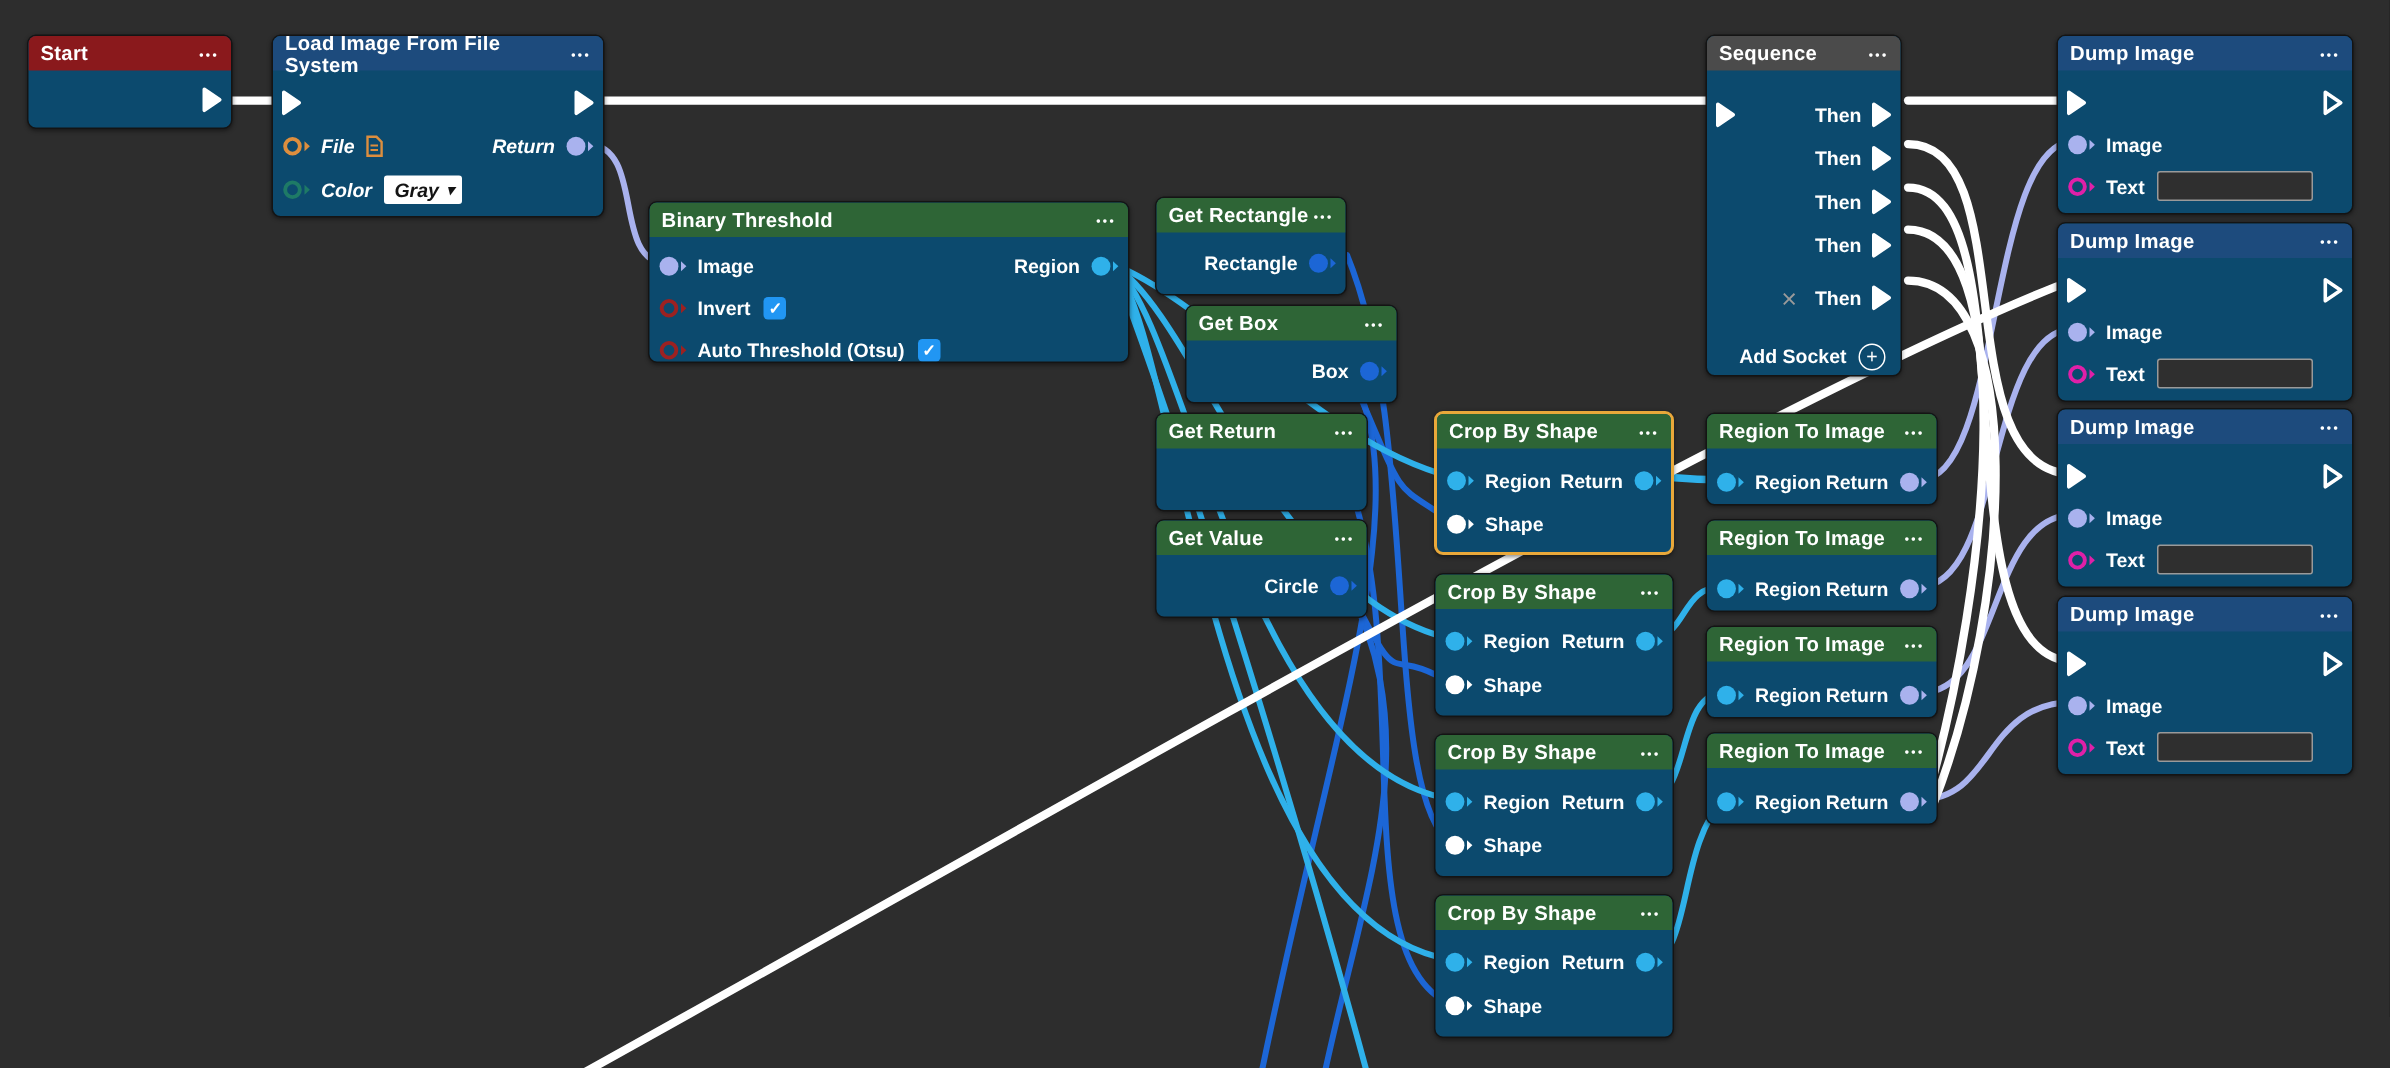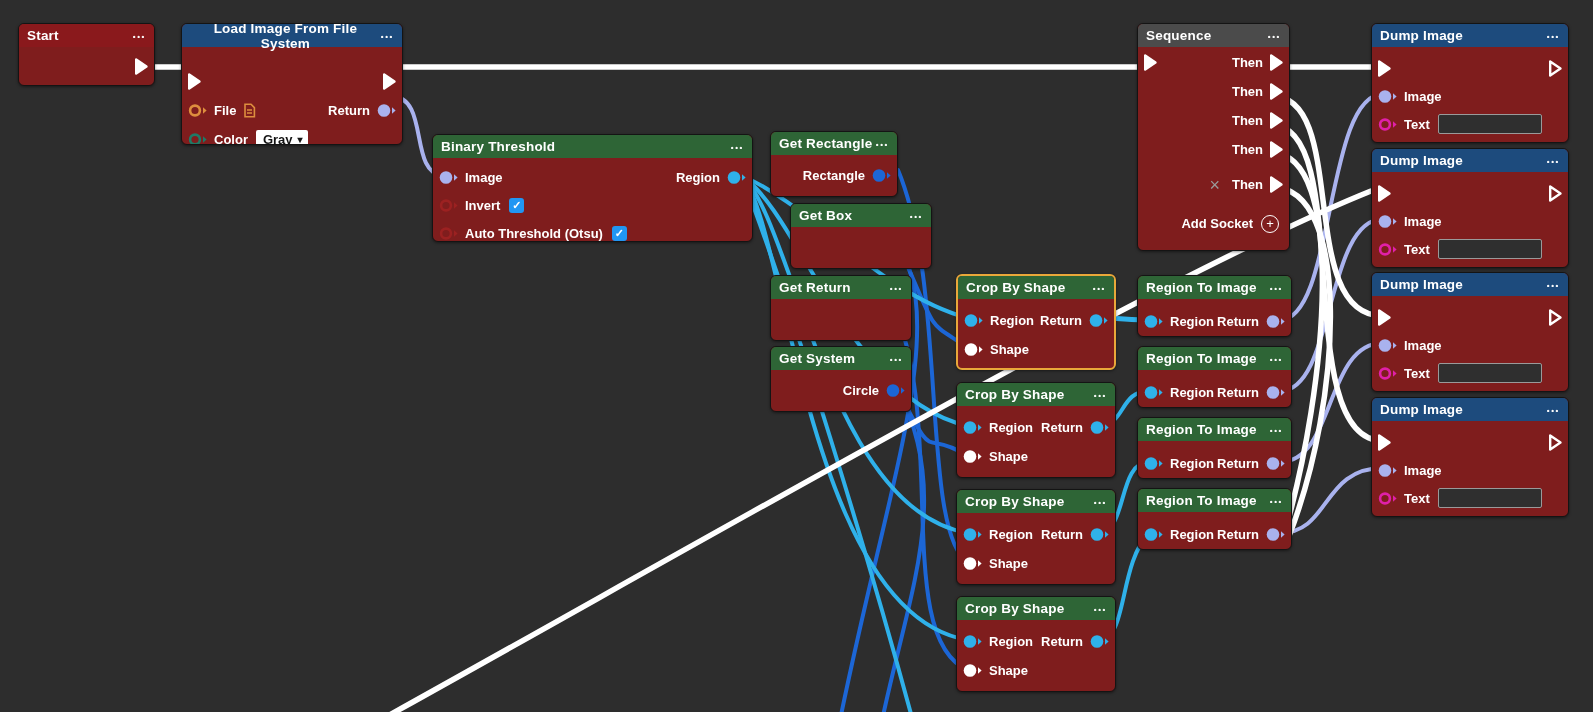--- a/index.html
+++ b/index.html
@@ -1,21 +1,21 @@
 <!DOCTYPE html>
 <html><head>
 <meta charset="utf-8">
 <style>
   html,body{margin:0;padding:0;background:#232323;}
   #canvas{position:relative;width:1593px;height:712px;background:#2d2d2d;overflow:hidden;
           font-family:"Liberation Sans",sans-serif;}
   #wires{position:absolute;left:0;top:0;z-index:0;}
-  .node{position:absolute;z-index:2;background:#7f1d1d;border:1.5px solid #141414;
+  .node{position:absolute;z-index:2;background:#0c4a6e;border:1.5px solid #141414;
         border-radius:6px;box-sizing:border-box;overflow:hidden;
-        box-shadow:0 1px 3px rgba(0,0,0,.45);text-align:center;}
+        box-shadow:0 1px 3px rgba(0,0,0,.45);}
   .node.selected{border:2px solid #e9a83a;}
   .hdr{height:23px;display:flex;align-items:center;justify-content:space-between;
        padding:0 8px;color:#fff;font-size:13.5px;font-weight:700;letter-spacing:.2px;}
   .dots{font-size:8px;letter-spacing:1.6px;color:#fff;cursor:pointer;line-height:1;padding-top:2px;}
   .row{display:flex;align-items:center;padding:0 5px;color:#fff;font-size:13px;font-weight:700;box-sizing:border-box;}
   .pin{display:inline-flex;align-items:center;flex:none;line-height:0;}
   .lbl{margin-left:6px;white-space:nowrap;}
   .rlbl{margin-right:6px;white-space:nowrap;}
   .flex1{flex:1;}
   .tf{background:#2f2f2f;border:1px solid #9a9a9a;border-radius:2px;height:18px;
@@ -80,21 +80,21 @@
             </svg>
           </span>
         </div>
       </div>
     </div>
     <div class="node" style="left: 181px; top: 23px; width: 222px; height: 122px;">
       <div class="hdr" style="background: rgb(29, 75, 125);">
         <span>Load Image From File System</span>
         <span class="dots">•••</span>
       </div>
-      <div style="padding-top: 20px;">
+      <div style="padding-top: 7px; font-style: italic;">
         <div class="row" style="height: 29px;">
           <span class="pin">
             <svg width="15" height="19" viewBox="0 0 15 19">
               <path d="M2.2 2.5 L12.5 9.5 L2.2 16.5 Z" fill="#fff" stroke="#fff" stroke-width="2.4" stroke-linejoin="round"></path>
             </svg>
           </span>
           <span class="flex1"></span>
           <span class="pin">
             <svg width="15" height="19" viewBox="0 0 15 19">
               <path d="M2.2 2.5 L12.5 9.5 L2.2 16.5 Z" fill="#fff" stroke="#fff" stroke-width="2.4" stroke-linejoin="round"></path>
@@ -202,45 +202,57 @@
             </svg>
           </span>
         </div>
       </div>
     </div>
     <div class="node" style="left: 770px; top: 203px; width: 142px; height: 66px; margin-left: 20px;">
       <div class="hdr" style="background: rgb(46, 101, 54);">
         <span>Get Box</span>
         <span class="dots">•••</span>
       </div>
-    </div>
-    <div class="node" style="left: 770px; top: 275px; width: 142px; height: 66px;">
-      <div class="hdr" style="background: rgb(46, 101, 54);">
-        <span>Get Return</span>
-        <span class="dots">•••</span>
-      </div>
-    </div>
-    <div class="node" style="left: 770px; top: 346px; width: 142px; height: 66px;">
-      <div class="hdr" style="background: rgb(46, 101, 54);">
-        <span>Get System</span>
-        <span class="dots">•••</span>
-      </div>
       <div style="padding-top: 0px;">
         <div class="row" style="height: 41px;">
           <span class="flex1"></span>
-          <span class="rlbl">Circle</span>
+          <span class="rlbl">Box</span>
           <span class="pin">
             <svg width="21" height="17" viewBox="0 0 21 17">
               <circle cx="8" cy="8.5" r="6.3" fill="#1c66d6"></circle>
               <path d="M16 5.2 L19.6 8.5 L16 11.8 Z" fill="#1c66d6"></path>
             </svg>
           </span>
         </div>
       </div>
     </div>
+    <div class="node" style="left: 770px; top: 275px; width: 142px; height: 66px;">
+      <div class="hdr" style="background: rgb(46, 101, 54);">
+        <span>Get Return</span>
+        <span class="dots">•••</span>
+      </div>
+    </div>
+    <div class="node" style="left: 770px; top: 346px; width: 142px; height: 66px;">
+      <div class="hdr" style="background: rgb(46, 101, 54);">
+        <span>Get Value</span>
+        <span class="dots">•••</span>
+      </div>
+      <div style="padding-top: 0px;">
+        <div class="row" style="height: 41px;">
+          <span class="flex1"></span>
+          <span class="rlbl">Circle</span>
+          <span class="pin">
+            <svg width="21" height="17" viewBox="0 0 21 17">
+              <circle cx="8" cy="8.5" r="6.3" fill="#1c66d6"></circle>
+              <path d="M16 5.2 L19.6 8.5 L16 11.8 Z" fill="#1c66d6"></path>
+            </svg>
+          </span>
+        </div>
+      </div>
+    </div>
     <div class="node selected" style="left: 956px; top: 274px; width: 160px; height: 96px;">
       <div class="hdr" style="background: rgb(46, 101, 54);">
         <span>Crop By Shape</span>
         <span class="dots">•••</span>
       </div>
       <div style="padding-top: 7px;">
         <div class="row" style="height: 29px;">
           <span class="pin">
             <svg width="21" height="17" viewBox="0 0 21 17">
               <circle cx="8" cy="8.5" r="6.3" fill="#2fb1ea"></circle>
@@ -467,26 +479,26 @@
           <span class="rlbl">Return</span>
           <span class="pin">
             <svg width="21" height="17" viewBox="0 0 21 17">
               <circle cx="8" cy="8.5" r="6.3" fill="#a9b2ee"></circle>
               <path d="M16 5.2 L19.6 8.5 L16 11.8 Z" fill="#a9b2ee"></path>
             </svg>
           </span>
         </div>
       </div>
     </div>
-    <div class="node" style="left: 1137px; top: 23px; width: 153px; height: 228px;">
+    <div class="node" style="left: 1137px; top: 23px; width: 131px; height: 228px;">
       <div class="hdr" style="background: rgb(75, 75, 75);">
         <span>Sequence</span>
         <span class="dots">•••</span>
       </div>
-      <div style="padding-top: 1px;">
+      <div style="padding-top: 15px;">
         <div class="row" style="height: 29px;">
           <span class="pin">
             <svg width="15" height="19" viewBox="0 0 15 19">
               <path d="M2.2 2.5 L12.5 9.5 L2.2 16.5 Z" fill="#fff" stroke="#fff" stroke-width="2.4" stroke-linejoin="round"></path>
             </svg>
           </span>
           <span class="flex1"></span>
           <span class="rlbl">Then</span>
           <span class="pin">
             <svg width="15" height="19" viewBox="0 0 15 19">

